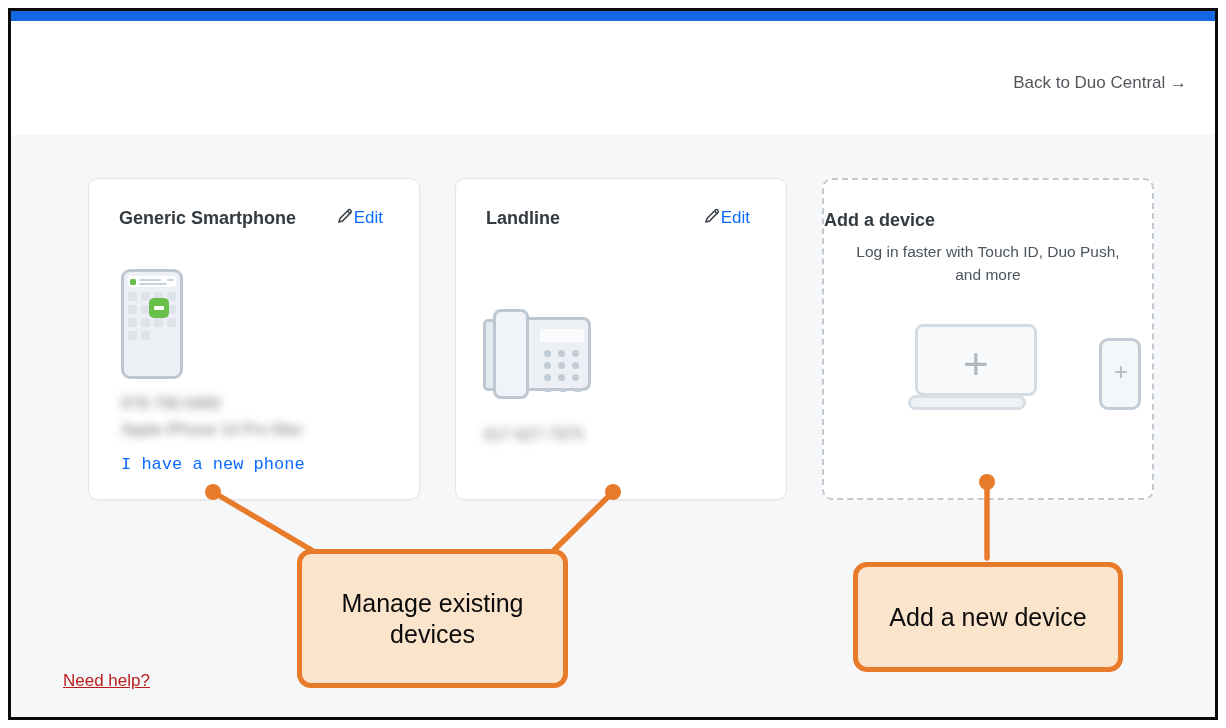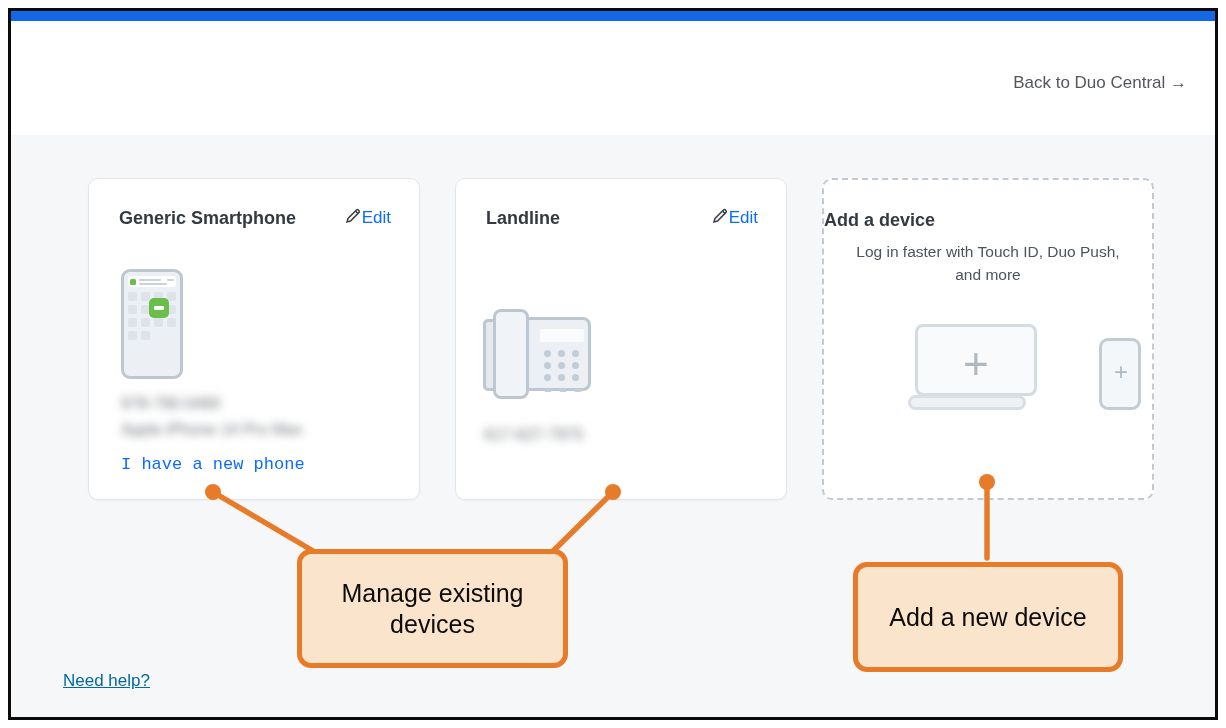--- a/index.html
+++ b/index.html
@@ -25,21 +25,21 @@
   .card {
     position:absolute; top:167px; width:332px; height:322px;
     background:#ffffff; border:1px solid #e4e7ea; border-radius:10px;
     box-shadow:0 1px 2px rgba(0,0,0,0.04);
   }
   .card.dashed { border:2px dashed #c4c9cf; box-shadow:none; }
   .card-1 { left:77px; }
   .card-2 { left:444px; }
   .card-3 { left:811px; }
   .card-title-row {
-    position:absolute; left:30px; right:28px; top:28px;
+    position:absolute; left:30px; right:36px; top:28px;
     display:flex; justify-content:space-between; align-items:center;text-align:center;
   }
   .card-title { font-size:18px; font-weight:bold; color:#333a40; }
   .edit-group { display:flex; align-items:center; cursor:pointer; }
   .edit-label { font-size:17px; color:#0c6bff; }
   .blue-link { font-size:17px; color:#0c6bff; cursor:pointer;font-family:Liberation Mono, monospace; }
   .redacted {
     font-size:16px; color:#73787d; filter:blur(4px);
     line-height:26px; user-select:none;
   }
@@ -76,32 +76,32 @@
   
   .laptop-illo { position:absolute; left:80px; top:138px; width:250px; height:100px; }
   .lap-screen { position:absolute; left:11px; top:6px; width:122px; height:72px; background:#f8fafc; border:3px solid #d4dce3; border-radius:8px; }
   .lap-base { position:absolute; left:4px; top:77px; width:118px; height:15px; background:#eef2f5; border:3px solid #d7dee5; border-radius:8px; }
   .lap-phone { position:absolute; left:195px; top:20px; width:42px; height:72px; background:#f4f7fa; border:3px solid #c3ccd4; border-radius:9px; }
   .plus { position:absolute; color:#aeb9c2; font-weight:400; }
   .plus-big { left:45px; top:22px; font-size:44px; line-height:30px; }
   .plus-small { left:12px; top:22px; font-size:24px; line-height:18px; }
 
   .help-link {
-    position:absolute; left:52px; bottom:26px; font-size:17px; color:#0369a1;
+    position:absolute; left:52px; bottom:26px; font-size:17px; color:#b91c1c;
     text-decoration:underline; cursor:pointer;
   }
 
   
   .overlay-svg { position:absolute; left:0; top:0; width:1226px; height:728px; pointer-events:none; z-index:5; }
   .callout {
     position:absolute; z-index:6; background:#fbe4cc; border:5px solid #e87b2a; border-radius:14px;
     display:flex; align-items:center; justify-content:center; text-align:center;
     font-size:25px; color:#0c0c0c; line-height:31px; padding:0 22px;
   }
-  .callout-1 { left:297px; top:549px; width:271px; height:119px; }
+  .callout-1 { left:297px; top:549px; width:271px; height:139px; }
   .callout-2 { left:853px; top:562px; width:270px; height:110px; }
 </style>
 </head>
 <body>
 
 <div class="frame">
   <div class="topbar"></div>
 
   <div class="header">
     <a class="back-link">Back to Duo Central →</a>

